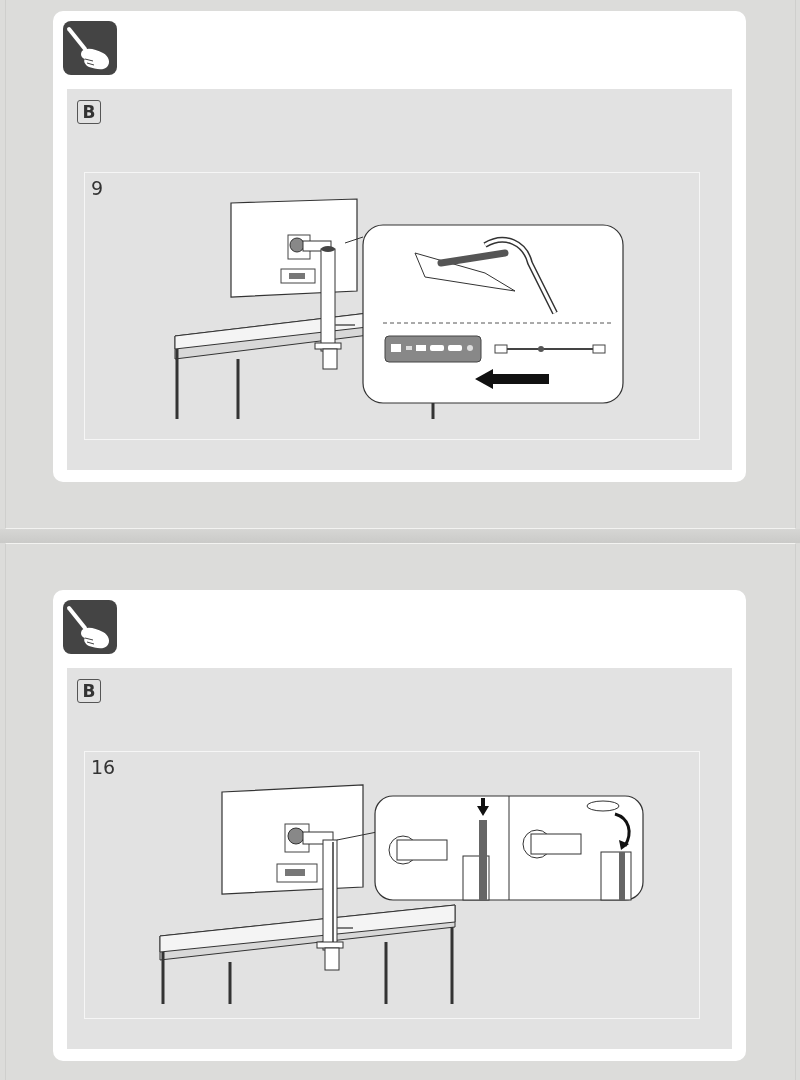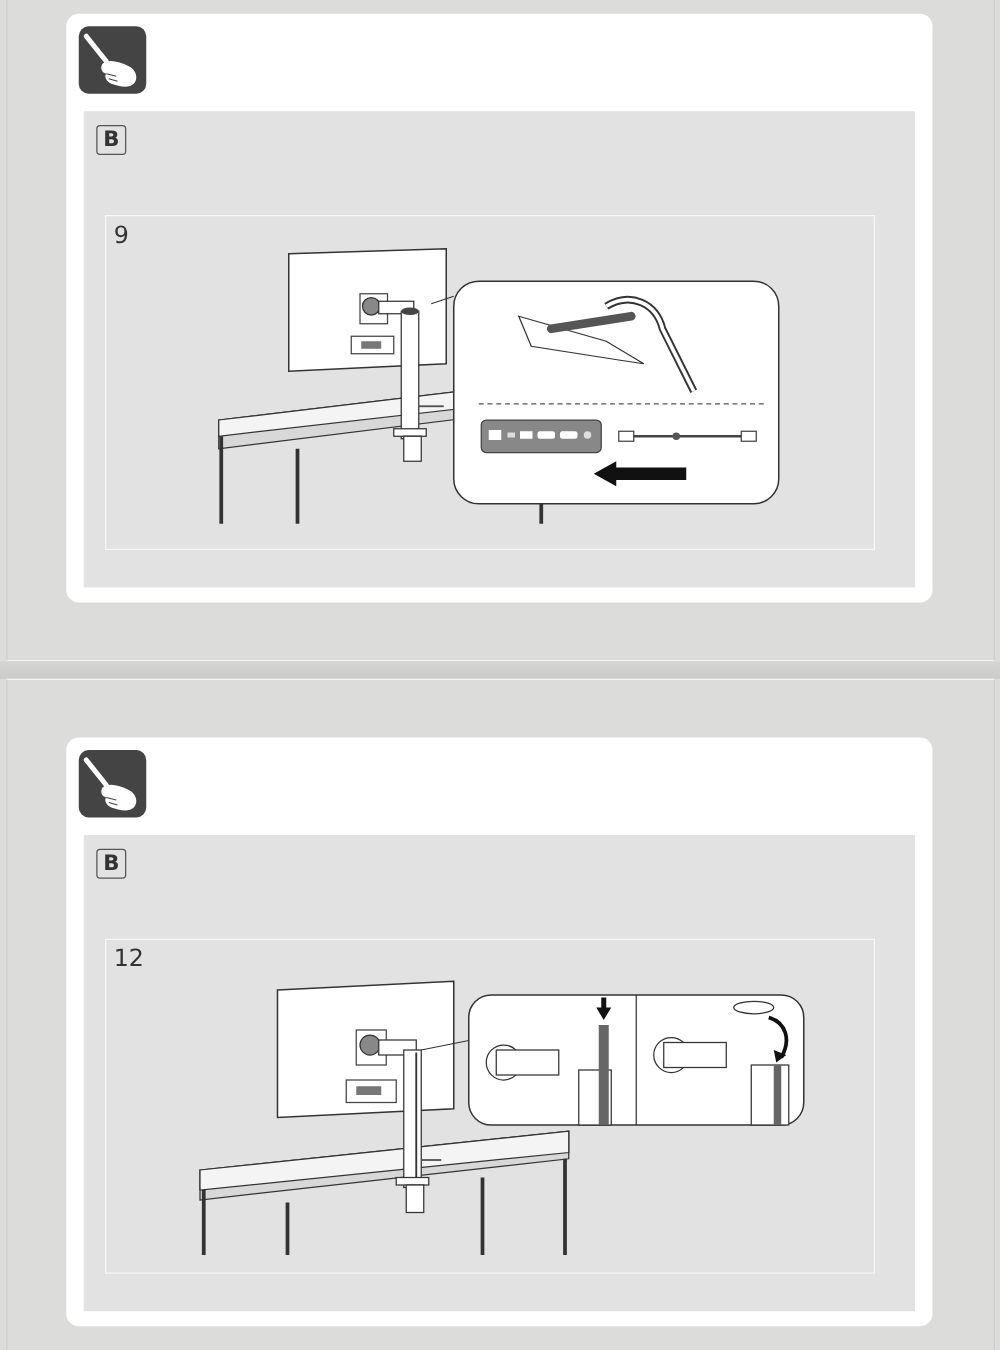--- a/index.html
+++ b/index.html
@@ -127,21 +127,21 @@
     <svg width="54" height="54" viewBox="0 0 54 54">
       <line x1="6" y1="8" x2="22" y2="28" stroke="#fff" stroke-width="4" stroke-linecap="round"></line>
       <line x1="20" y1="26" x2="28" y2="34" stroke="#fff" stroke-width="2"></line>
       <path d="M19 30 C24 26 32 28 40 32 C46 35 48 42 44 46 C40 50 32 48 26 46 C22 44 20 40 22 38 C18 37 17 33 19 30 Z" fill="#fff"></path>
       <path d="M22 38 L30 40 M24 42 L31 44" stroke="#444" stroke-width="1"></path>
     </svg>
   </div>
   <div class="gray-box">
     <div class="badge">B</div>
     <div class="step-box">
-      <div class="step-num">12</div>
+      <div class="step-num">16</div>
       <svg class="illus" width="614" height="266" viewBox="0 0 614 266">
 
         <polygon points="137,40 278,33 278,135 137,142" fill="#fff" stroke="#333" stroke-width="1.2"></polygon>
         <rect x="200" y="72" width="24" height="28" fill="#fff" stroke="#444"></rect>
         <circle cx="211" cy="84" r="8" fill="#888" stroke="#333"></circle>
         <rect x="192" y="112" width="40" height="18" fill="#fff" stroke="#444"></rect>
         <rect x="200" y="117" width="20" height="7" fill="#777"></rect>
         <rect x="218" y="80" width="30" height="12" fill="#fff" stroke="#333"></rect>
 
         <polygon points="75,184 370,153 370,175 75,208" fill="#d8d8d8" stroke="#333"></polygon>

